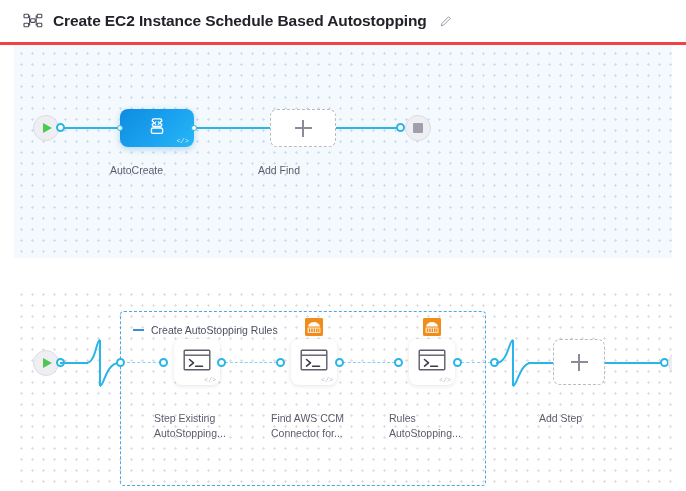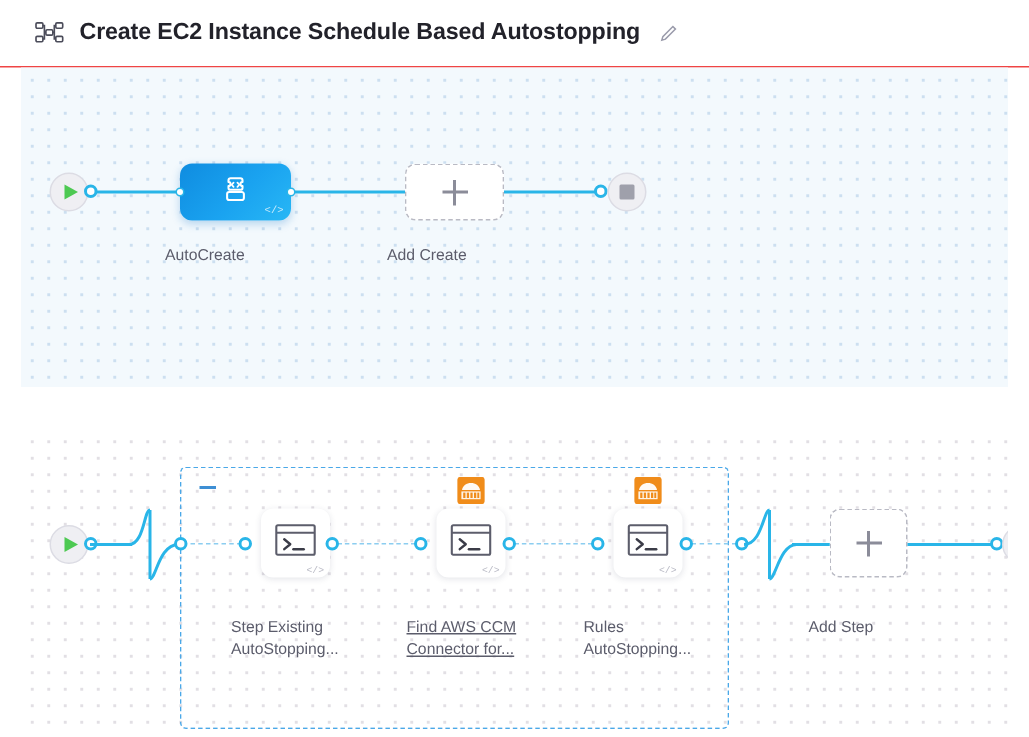--- a/index.html
+++ b/index.html
@@ -8,21 +8,21 @@
     height: 491px;
     overflow: hidden;
     font-family: "Liberation Sans", sans-serif;
     background: #ffffff;
   }
 
   
   .header {
     height: 45px;
     background: #ffffff;
-    border-bottom: 1px solid #ef4444;
+    border-bottom: 3px solid #ef4444;
     display: flex;
     align-items: center;
     padding: 0 16px 0 22px;
   }
   .header-icon {
     width: 22px; height: 20px;
     margin-right: 9px;
     flex: 0 0 auto;
     display: flex; align-items: center; justify-content: center;
   }
@@ -270,37 +270,38 @@
   </div>
   <div class="port-sm" style="left:103px; top:79.5px;"></div>
   <div class="port-sm" style="left:177px; top:79.5px;"></div>
   <div class="node-label" style="left:96px; top:118px; width:95px;">AutoCreate</div>
 
   <div class="node" style="left:256px; top:64px;">
     <div class="add-box" style="width:66px; height:38px;">
       <span class="add-plus"></span>
     </div>
   </div>
-  <div class="node-label" style="left:244px; top:118px; width:90px;">Add Create</div>
+  <div class="node-label" style="left:244px; top:118px; width:90px;">Add Find</div>
 
   <div class="port" style="left:382px; top:78px;"></div>
   <div class="node" style="left:391px; top:70px;">
     <div class="terminal">
       <div class="stop-sq"></div>
     </div>
   </div>
 </div>
 
 <div class="gap-band"></div>
 
 <div class="canvas-step">
 
   <div class="group-box" style="left:106px; top:25px; width:366px; height:175px;"></div>
   <div class="group-header" style="left:119px; top:38px;">
     <span class="collapse-minus"></span>
+    <span>Create AutoStopping Rules</span>
   </div>
 
   <div class="node" style="left:19px; top:64px;">
     <div class="terminal">
       <div class="play-tri"></div>
     </div>
   </div>
   <div class="port" style="left:42px; top:72px;"></div>
 
   <div class="link" style="left:46px; top:76px; width:28px;"></div>
@@ -357,21 +358,21 @@
           <rect x="1.2" y="2.2" width="25.6" height="19.6" rx="1" fill="#ffffff" stroke="#5c5d6b" stroke-width="1.4"></rect>
           <line x1="1.2" y1="7.2" x2="26.8" y2="7.2" stroke="#5c5d6b" stroke-width="1.4"></line>
           <path d="M6.5 11.5 L10.5 14.8 L6.5 18.1" fill="none" stroke="#3b3c48" stroke-width="1.6" stroke-linecap="round" stroke-linejoin="round"></path>
           <line x1="12.6" y1="18.2" x2="19.5" y2="18.2" stroke="#3b3c48" stroke-width="1.6" stroke-linecap="round"></line>
         </svg>
       </span>
       <span class="corner-glyph">&lt;/&gt;</span>
     </div>
   </div>
   <div class="port" style="left:321px; top:72px;"></div>
-  <div class="node-label two-line" style="left:257px; top:125px; width:86px;text-decoration:underline;">
+  <div class="node-label two-line" style="left:257px; top:125px; width:86px;">
     <div>Find AWS CCM</div>
     <div>Connector for...</div>
   </div>
 
   <div class="port" style="left:380px; top:72px;"></div>
   <div class="node" style="left:395px; top:53px;">
     <div class="step-card">
       <span class="badge-icon">
         <svg width="18" height="18" viewBox="0 0 18 18">
           <rect x="0" y="0" width="18" height="18" fill="#f08c1a"></rect>

